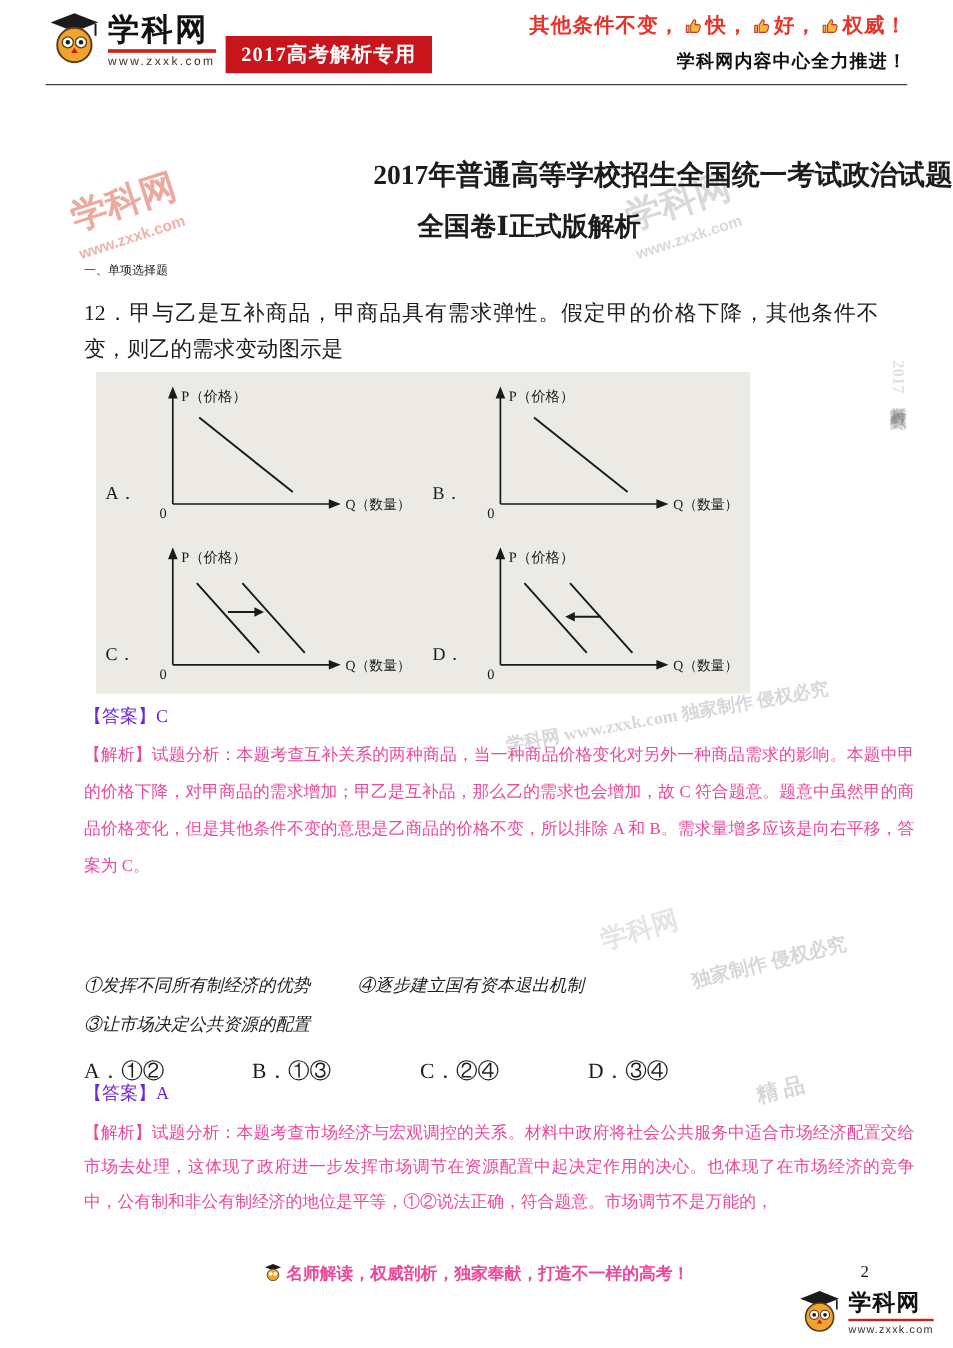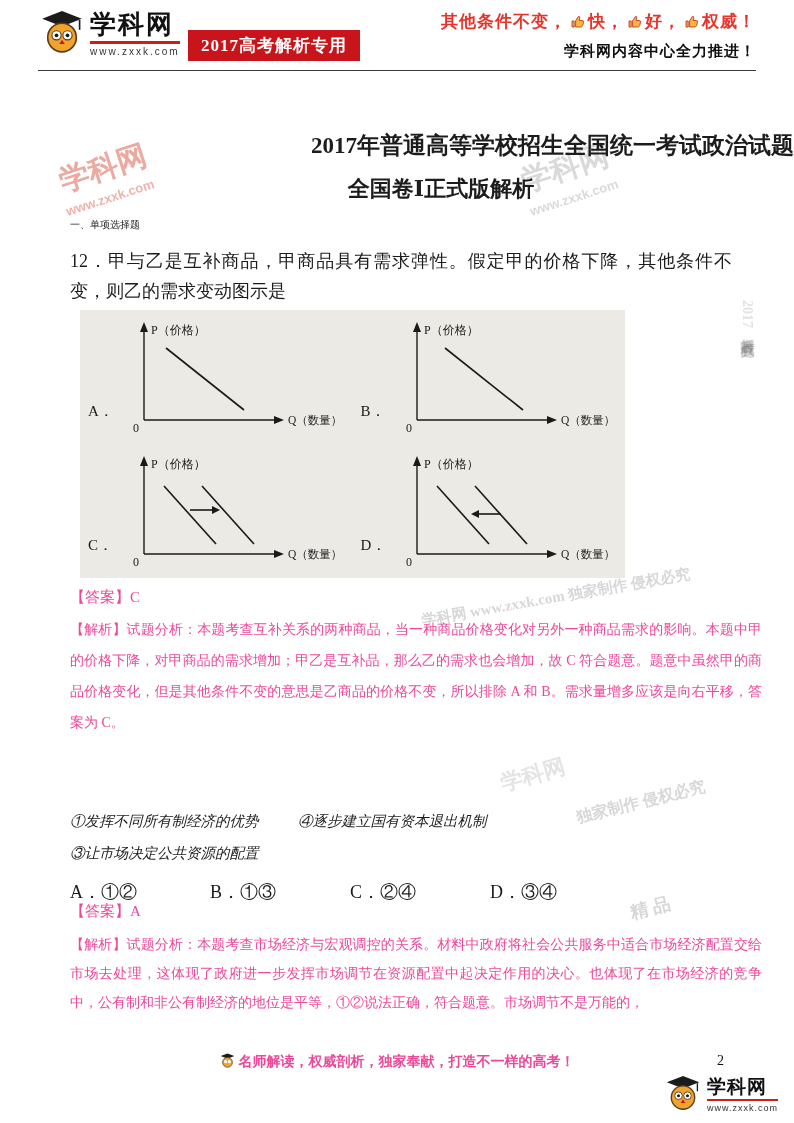--- a/index.html
+++ b/index.html
@@ -45,21 +45,21 @@
           display:grid;grid-template-columns:1fr 1fr;grid-template-rows:1fr 1fr;}
   .graph-cell{position:relative;}
   .graph-letter{position:absolute;left:8px;top:92px;font-size:15px;color:#1a1a1a;}
   .graph-cell svg{position:absolute;left:24px;top:4px;}
   .axis{stroke:#1a1a1a;stroke-width:1.4;}
   .dline{stroke:#1a1a1a;stroke-width:1.6;}
   .gtxt{font-size:12px;fill:#1a1a1a;font-family:"Liberation Serif",serif;}
   .gtxt-q{font-size:11.5px;fill:#1a1a1a;font-family:"Liberation Serif",serif;}
 
   
-  .answer{position:absolute;left:70px;font-size:15px;color:#ec4899;z-index:1;}
+  .answer{position:absolute;left:70px;font-size:15px;color:#6d28d9;z-index:1;}
   .ans12{top:588px;}
   .ans13{top:902px;}
   .analysis{position:absolute;left:70px;width:692px;font-size:14px;line-height:31px;color:#ec4899;text-align:justify;z-index:1;}
   .ana12{top:614px;}
   .ana13{top:930px;line-height:29px;}
 
   
   .optrow{position:absolute;left:70px;font-size:14.5px;z-index:1;display:flex;}
   .optrow .opt{width:228px;display:inline-block;font-style:italic;}
   .optrow1{top:812px;}

